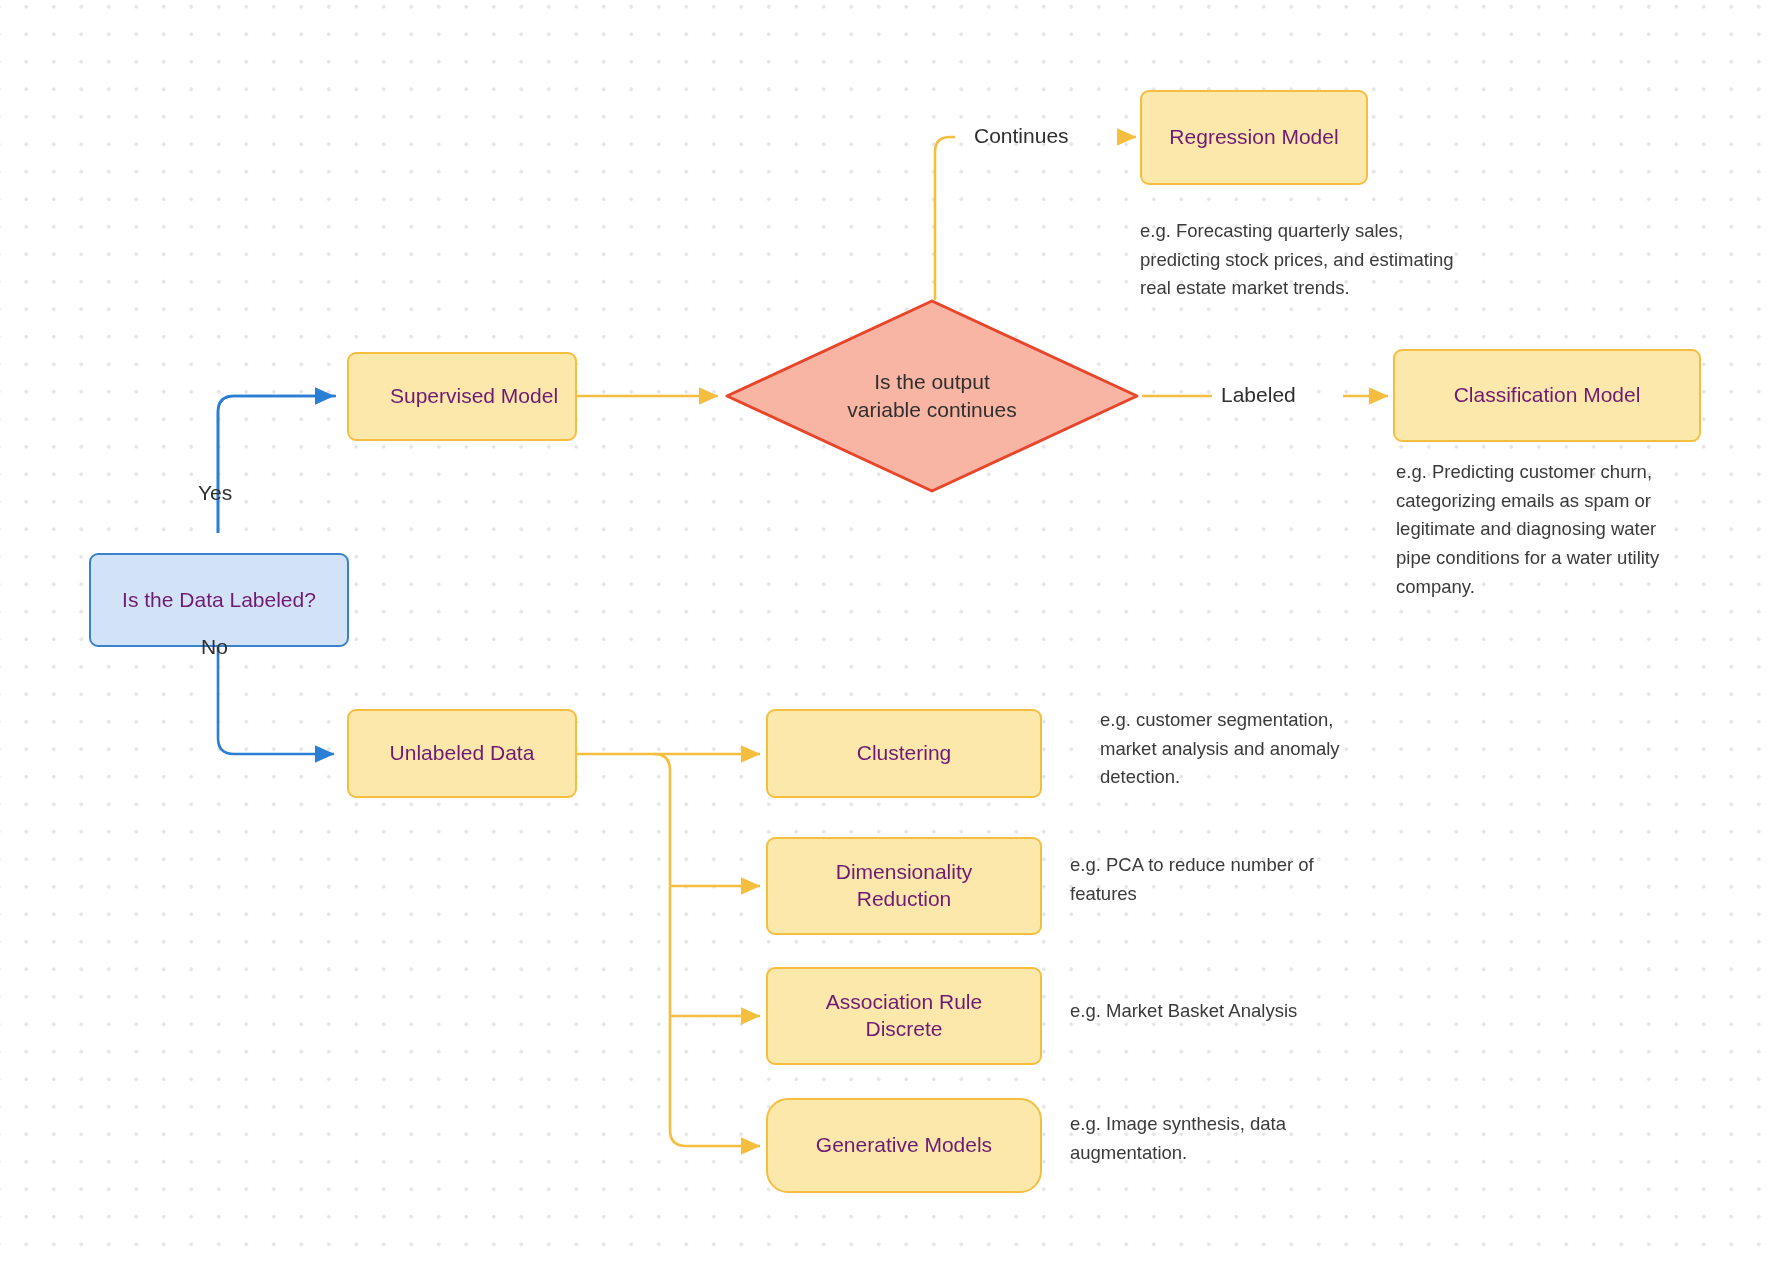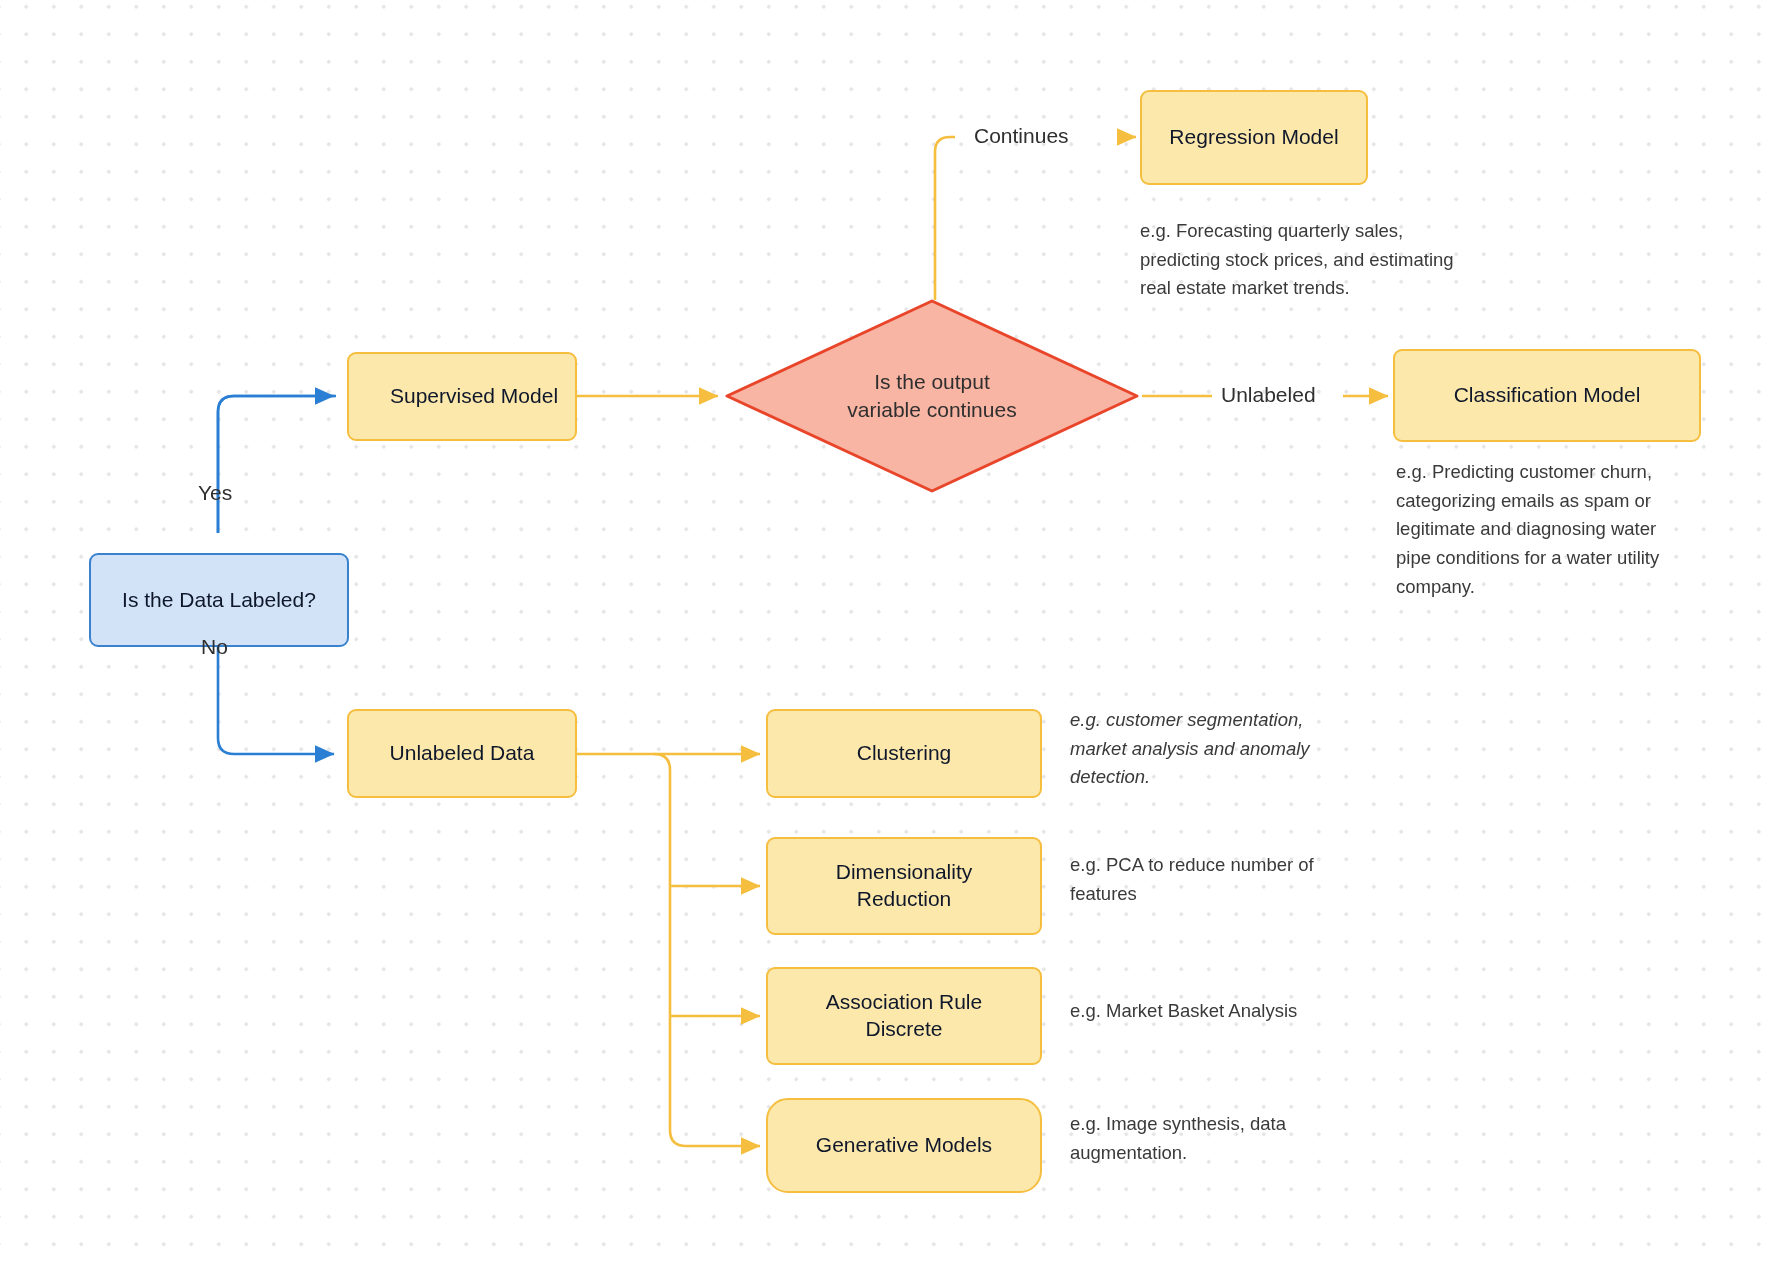--- a/index.html
+++ b/index.html
@@ -26,21 +26,21 @@
     height: 1264px;
     pointer-events: none;
   }
   .node {
     position: absolute;
     box-sizing: border-box;
     display: flex;
     align-items: center;
     justify-content: center;
     text-align: center;
-    color: #0f172a;
+    color: #701a75;
     line-height: 1.28;
     border-radius: 9px;
   }
   .node-yellow {
     background: #fde8ab;
     border: 2px solid #f5be3f;
   }
   .node-blue {
     background: #d2e3f7;
     border: 2px solid #3b82ce;
@@ -165,33 +165,33 @@
   <div class="node node-yellow" style="left:766px; top:1098px; width:276px; height:95px; font-size:21px;border-radius:22px;">
     <span class="node-label">Generative Models</span>
   </div>
 
   <div class="edge-label" style="left:198px; top:481px; font-size:21px;">Yes</div>
 
   <div class="edge-label" style="left:201px; top:635px; font-size:21px;">No</div>
 
   <div class="edge-label" style="left:974px; top:124px; font-size:21px;">Continues</div>
 
-  <div class="edge-label" style="left:1221px; top:383px; font-size:21px;">Unlabeled</div>
+  <div class="edge-label" style="left:1221px; top:383px; font-size:21px;">Labeled</div>
 
   <div class="note" style="left:1140px; top:217px; width:360px; font-size:18.5px;">e.g. Forecasting quarterly sales,
 predicting stock prices, and estimating
 real estate market trends.</div>
 
   <div class="note" style="left:1396px; top:458px; width:310px; font-size:18.5px;">e.g. Predicting customer churn,
 categorizing emails as spam or
 legitimate and diagnosing water
 pipe conditions for a water utility
 company.</div>
 
-  <div class="note" style="left:1070px; top:706px; width:280px; font-size:18.5px;font-style:italic;">e.g. customer segmentation,
+  <div class="note" style="left:1100px; top:706px; width:280px; font-size:18.5px;">e.g. customer segmentation,
 market analysis and anomaly
 detection.</div>
 
   <div class="note" style="left:1070px; top:851px; width:290px; font-size:18.5px;">e.g. PCA to reduce number of
 features</div>
 
   <div class="note" style="left:1070px; top:997px; width:290px; font-size:18.5px;">e.g. Market Basket Analysis</div>
 
   <div class="note" style="left:1070px; top:1110px; width:280px; font-size:18.5px;">e.g. Image synthesis, data
 augmentation.</div>

